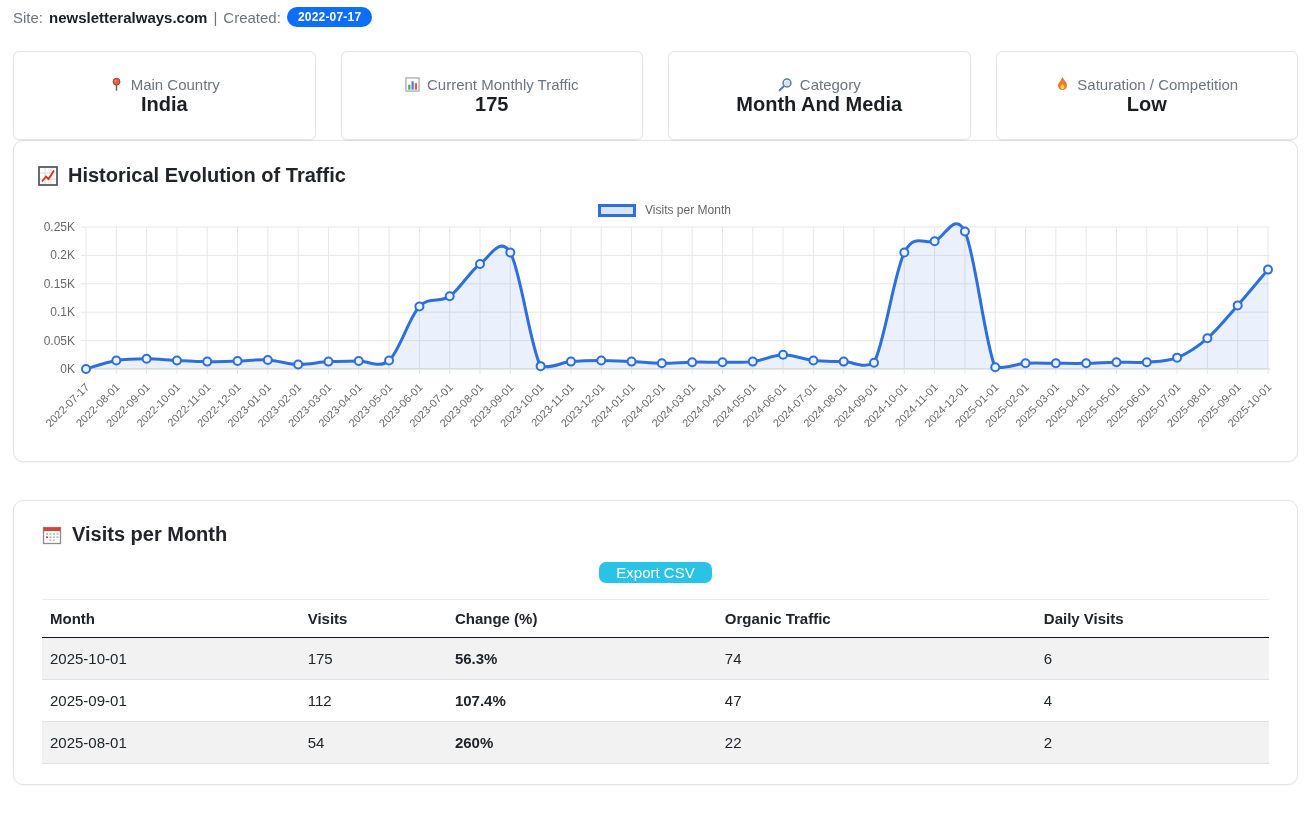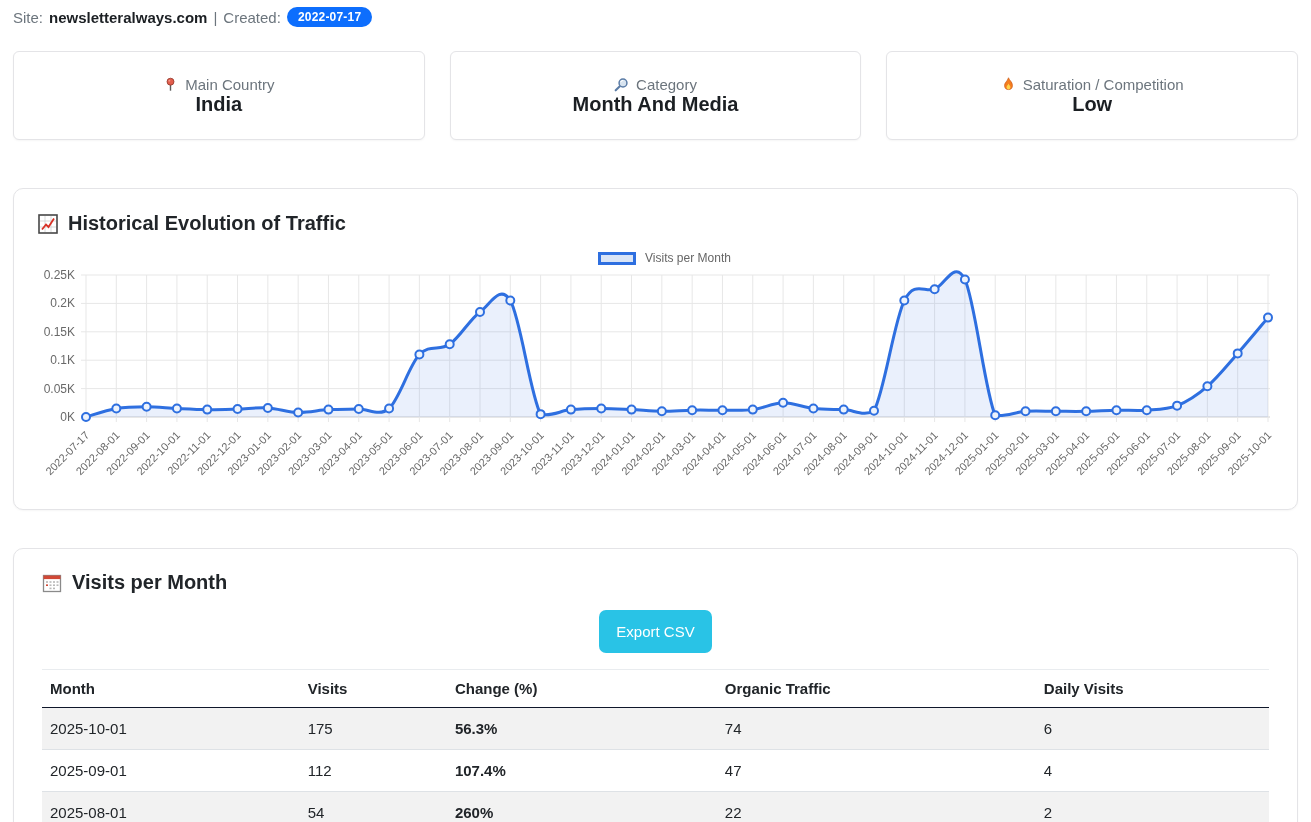--- a/index.html
+++ b/index.html
@@ -19,39 +19,39 @@
   .stat-card { flex: 1; height: 89px; border: 1px solid #e4e4e7; border-radius: 6px;
     background: #fff; box-shadow: 0 1px 2px rgba(0,0,0,.04);
     display: flex; flex-direction: column; align-items: center; justify-content: center; }
   .stat-label { display: flex; align-items: center; gap: 7px; font-size: 15px; color: #6c757d; }
   .stat-label svg { display: block; }
   .stat-value { font-size: 20px; font-weight: bold; color: #1b1f23; }
 
   
   .section-card { border: 1px solid #e4e4e7; border-radius: 10px; background: #fff;
     box-shadow: 0 1px 2px rgba(0,0,0,.04); }
-  .chart-card { margin-top: 48px; padding: 23px 6px 2px 24px; }
+  .chart-card { padding: 23px 6px 2px 24px; }
   .table-card { margin-top: 38px; padding: 22px 28px 20px 28px; }
   .section-title { display: flex; align-items: center; gap: 10px; font-size: 20px;
     font-weight: 600; color: #212529; }
   .section-title svg { display: block; }
 
   
   .legend { display: flex; align-items: center; justify-content: center; gap: 9px;
     margin: 16px 0 2px 0; cursor: pointer; }
   .legend-swatch { width: 38px; height: 13px; background: #d9e4f6; border: 3px solid #2e6fe0; }
   .legend-label { font-size: 12px; color: #666; }
   #traffic-svg { display: block; }
   #traffic-svg text { font-family: "Liberation Sans", sans-serif; }
 
   
   .export-row { display: flex; justify-content: center; margin: 16px 0 16px 0; }
   .export-btn { background: #29c3e6; color: #fff; border: none; border-radius: 7px;
     font-size: 15px; font-family: "Liberation Sans", sans-serif;
-    padding: 13px 17px; cursor: pointer; }
+    padding: 2px 17px; cursor: pointer; }
   table.visits { width: 100%; border-collapse: collapse; font-size: 15px;
     border-top: 1px solid #e9ecef; }
   table.visits th { text-align: left; font-weight: bold; color: #212529;
     padding: 10px 8px; border-bottom: 1px solid #0f172a; }
   table.visits td { padding: 12px 8px; border-bottom: 1px solid #dee2e6; color: #212529; }
   table.visits tr.striped { background: #f2f2f2; }
   td.change-cell { color: #2e9c88; font-weight: bold; }
   th.c1 { width: 21%; } th.c2 { width: 12%; } th.c3 { width: 22%; }
   th.c4 { width: 26%; } th.c5 { width: 19%; }
 </style>
@@ -74,20 +74,34 @@
             <path d="M8 8.4 L8 14.6" stroke="#5a5a5a" stroke-width="1.5"></path>
             <circle cx="8" cy="5" r="3.7" fill="#e25d4c" stroke="#93392c" stroke-width="0.9"></circle>
             <circle cx="6.8" cy="3.9" r="1" fill="#f2988c"></circle>
           </svg>
       </span>
       <span>Main Country</span>
     </div>
     <div class="stat-value">India</div>
   </div>
 
+  <div class="stat-card">
+    <div class="stat-label">
+      <span>
+        <svg width="15" height="15" viewBox="0 0 16 16">
+            <rect x="1" y="1" width="14" height="14" fill="#fff" stroke="#9aa0a6" stroke-width="1.2"></rect>
+            <rect x="3.4" y="8.2" width="2.4" height="5.3" fill="#52a654"></rect>
+            <rect x="6.9" y="4.6" width="2.4" height="8.9" fill="#4a7fd4"></rect>
+            <rect x="10.4" y="6.6" width="2.4" height="6.9" fill="#e25a4a"></rect>
+          </svg>
+      </span>
+      <span>Current Monthly Traffic</span>
+    </div>
+    <div class="stat-value">175</div>
+  </div>
 
   <div class="stat-card">
     <div class="stat-label">
       <span>
         <svg width="15" height="15" viewBox="0 0 16 16">
             <line x1="6.2" y1="9.8" x2="1.8" y2="14.2" stroke="#5b7ca6" stroke-width="2.2" stroke-linecap="round"></line>
             <circle cx="9.6" cy="6.4" r="4.2" fill="#d8e4f0" stroke="#5b7ca6" stroke-width="1.6"></circle>
             <path d="M7.3 5 a3 3 0 0 1 2.2-1.2" stroke="#fff" stroke-width="1.1" fill="none" stroke-linecap="round"></path>
           </svg>
       </span>

